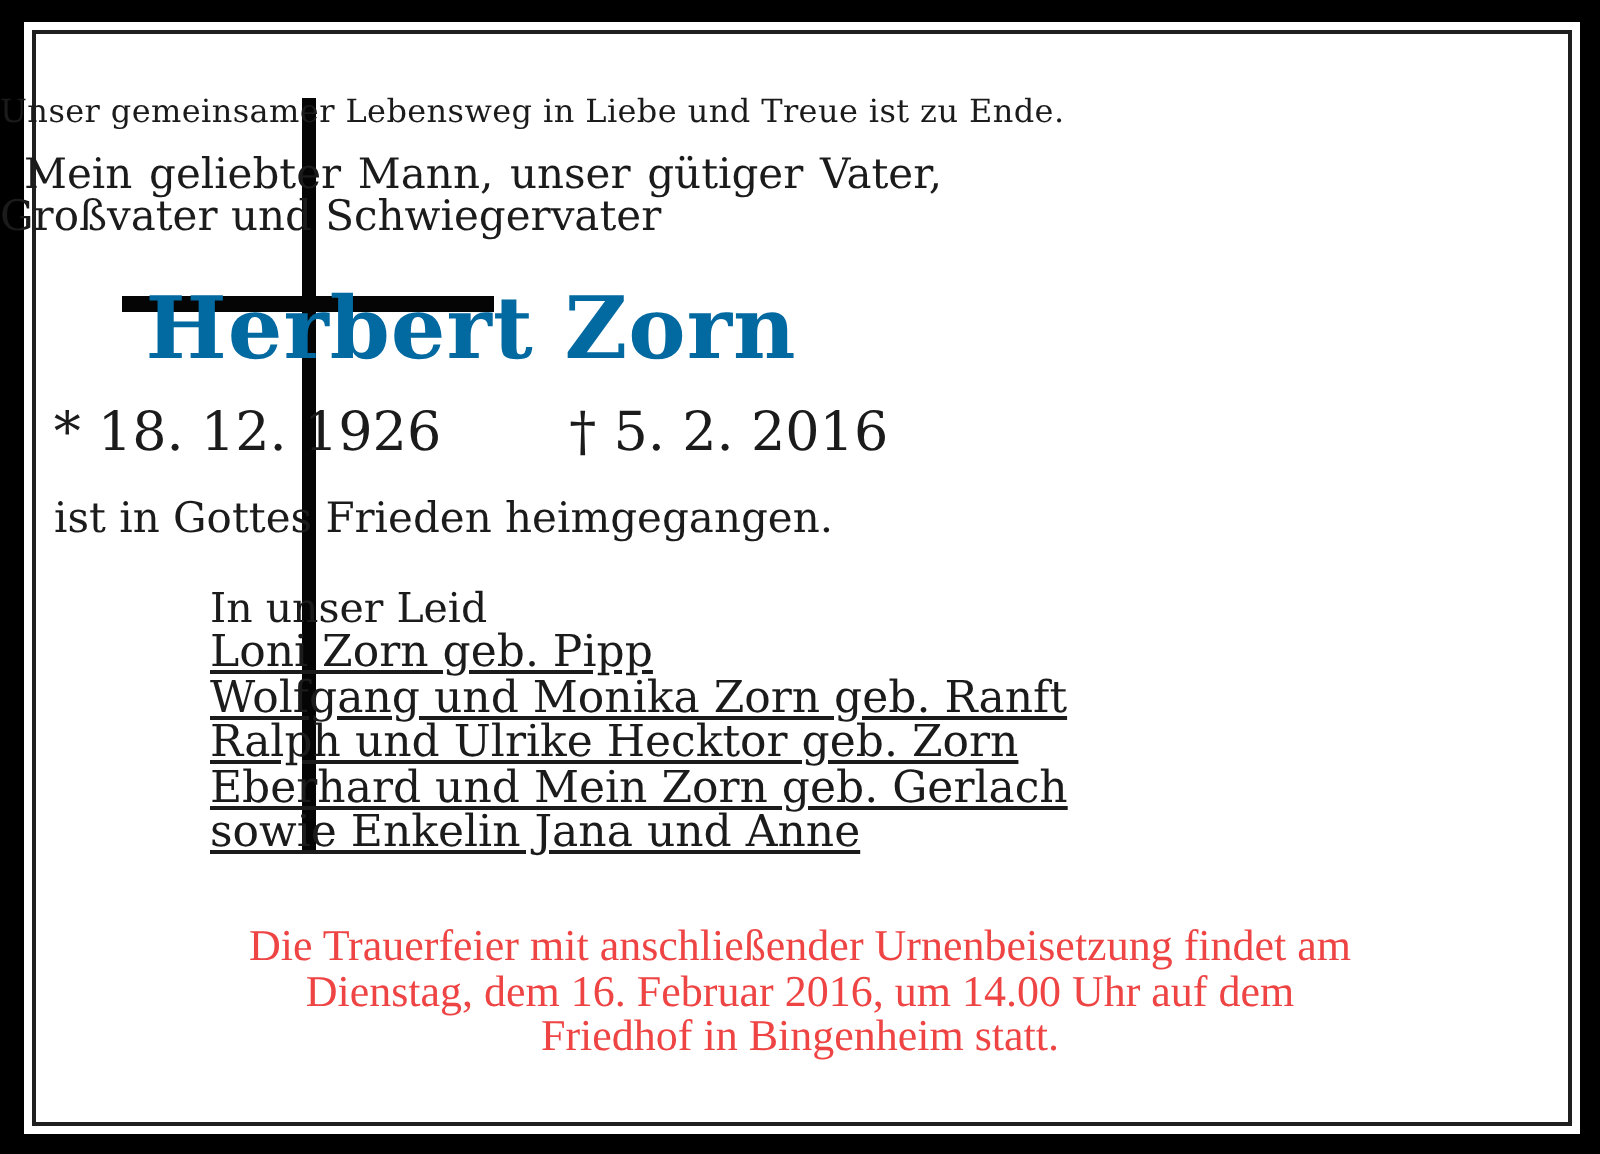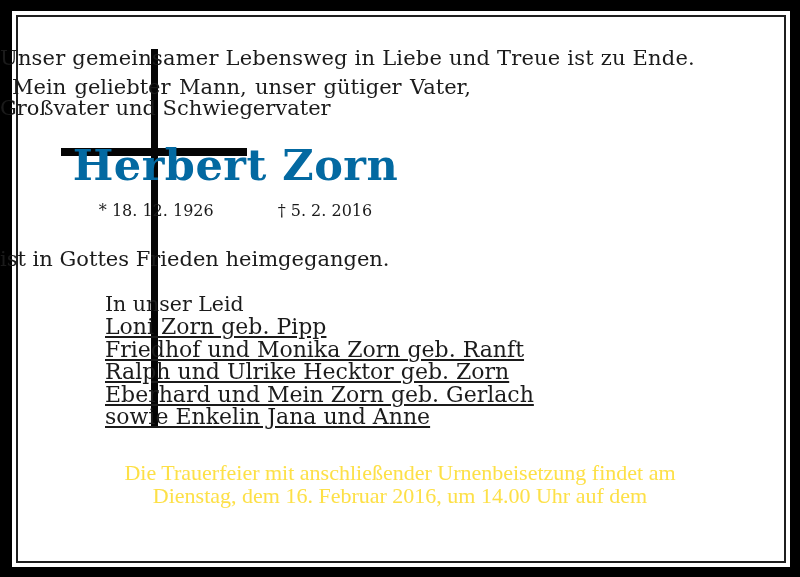--- a/index.html
+++ b/index.html
@@ -31,57 +31,57 @@
     background: #050505;
   }
   .cross-h {
     position: absolute;
     left: 61px; top: 148px;
     width: 186px; height: 8px;
     background: #050505;
   }
   .epigraph {
     position: absolute; top: 46px; left: 0; width: 471px;
-    font-size: 21px; text-align: center; white-space: nowrap;
+    font-size: 16px; text-align: center; white-space: nowrap;
     letter-spacing: 0.2px;
   }
   .intro {
     position: absolute; top: 77px; left: 0; width: 471px;
     font-size: 21px; line-height: 20.5px;
   }
   .intro .justified { text-align: justify; text-align-last: justify; padding-left: 12px; }
   .deceased-name {
     position: absolute; top: 144px; left: 0; width: 471px;
     font-size: 43px; font-weight: bold; color: #0369a1;
     text-align: center; line-height: 1; letter-spacing: 0.5px;
     white-space: nowrap;
   }
   .dates {
     position: absolute; top: 201px; left: 0; width: 471px;
     display: flex; justify-content: center; gap: 64px;
-    font-size: 16px; white-space: nowrap;
+    font-size: 27px; white-space: nowrap;
   }
   .passing {
     position: absolute; top: 247px; left: 0; width: 471px;
-    font-size: 21px; white-space: nowrap;
+    font-size: 21px; white-space: nowrap; padding-left: 27px;
   }
   .mourning-heading {
     position: absolute; top: 292px; left: 105px;
     font-size: 20.5px; white-space: nowrap;
   }
   .mourners {
     position: absolute; top: 316px; left: 105px;
     font-size: 22px; line-height: 22.6px;
     list-style: none; margin: 0; padding: 0; white-space: nowrap; text-decoration: underline;
   }
   .funeral {
     position: absolute; top: 462px; left: 50px; width: 700px;
     font-family: "Liberation Serif", serif;
     font-size: 22px; line-height: 22.6px;
-    text-align: center; color: #fde047;
+    text-align: center; color: #ef4444;
   }
 </style>
 </head>
 <body>
 
 <div class="canvas">
   <div class="card"></div>
   <div class="inner-border"></div>
 
   <div>
@@ -102,23 +102,24 @@
     <span>* 18. 12. 1926</span>
     <span>† 5. 2. 2016</span>
   </div>
 
   <div class="passing">ist in Gottes Frieden heimgegangen.</div>
 
   <div class="mourning-heading">In unser Leid</div>
 
   <ul class="mourners">
     <li>Loni Zorn geb. Pipp</li>
-    <li>Friedhof und Monika Zorn geb. Ranft</li>
+    <li>Wolfgang und Monika Zorn geb. Ranft</li>
     <li>Ralph und Ulrike Hecktor geb. Zorn</li>
     <li>Eberhard und Mein Zorn geb. Gerlach</li>
     <li>sowie Enkelin Jana und Anne</li>
   </ul>
 
   <div class="funeral">
     <div>Die Trauerfeier mit anschließender Urnenbeisetzung findet am</div>
     <div>Dienstag, dem 16. Februar 2016, um 14.00 Uhr auf dem</div>
+    <div>Friedhof in Bingenheim statt.</div>
   </div>
 </div>
 
 </body></html>

